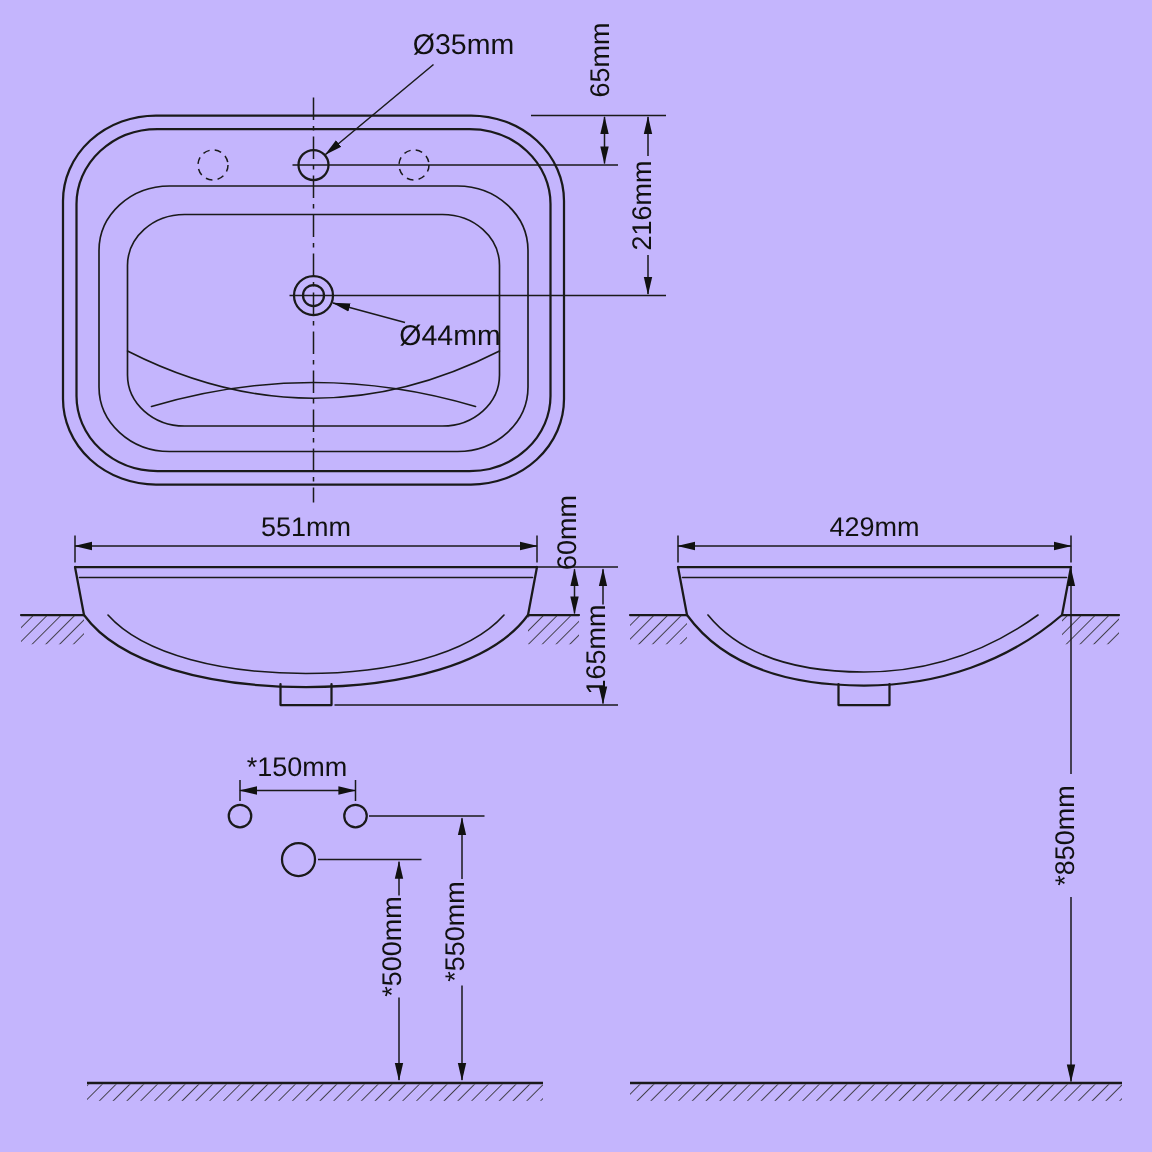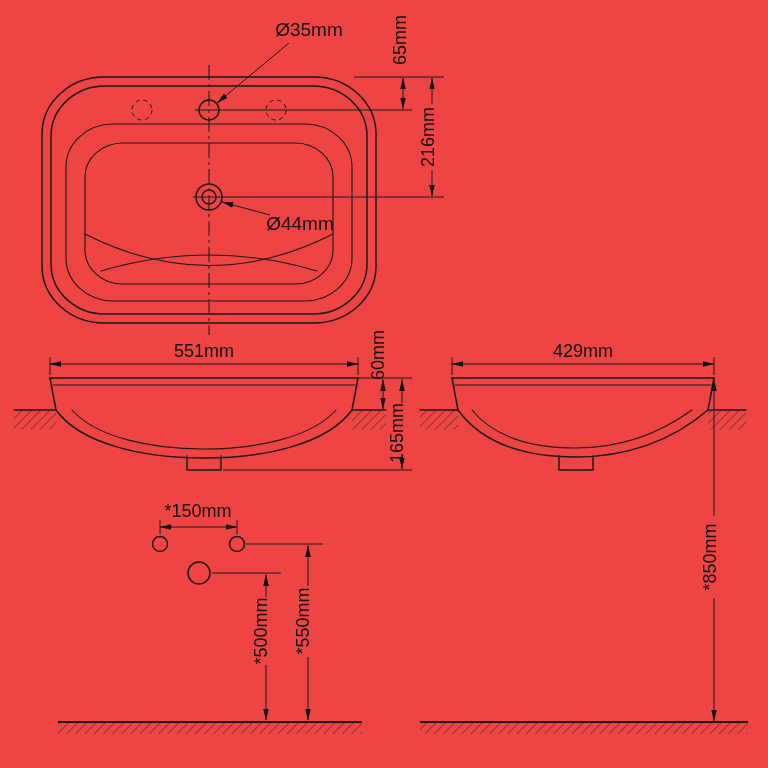--- a/index.html
+++ b/index.html
@@ -1,16 +1,16 @@
 <!DOCTYPE html>
 <html><head>
 <meta charset="utf-8">
 <style>
   html,body{margin:0;padding:0;background:#ffffff;}
-  .wrap{width:768px;height:768px;background:#ef4444;position:relative;overflow:hidden;}
+  .wrap{width:768px;height:768px;background:#c4b5fd;position:relative;overflow:hidden;}
   svg{display:block;}
   .ln{fill:none;stroke:#1a1a1a;stroke-width:1.5;stroke-linejoin:round;stroke-linecap:round;}
   .md{fill:none;stroke:#1a1a1a;stroke-width:1.1;stroke-linejoin:round;stroke-linecap:round;}
   .thin{fill:none;stroke:#1a1a1a;stroke-width:1;}
   .dim{fill:none;stroke:#1a1a1a;stroke-width:1;}
   .dash{stroke-dasharray:4.5 3.5;}
   .cl{stroke-dasharray:15 4 3 4;}
   .gnd{fill:none;stroke:#1a1a1a;stroke-width:1.8;}
   .hatch{fill:url(#hatchp);stroke:none;}
   text{font-family:"Liberation Sans",sans-serif;font-size:18px;fill:#111111;text-anchor:middle;}

